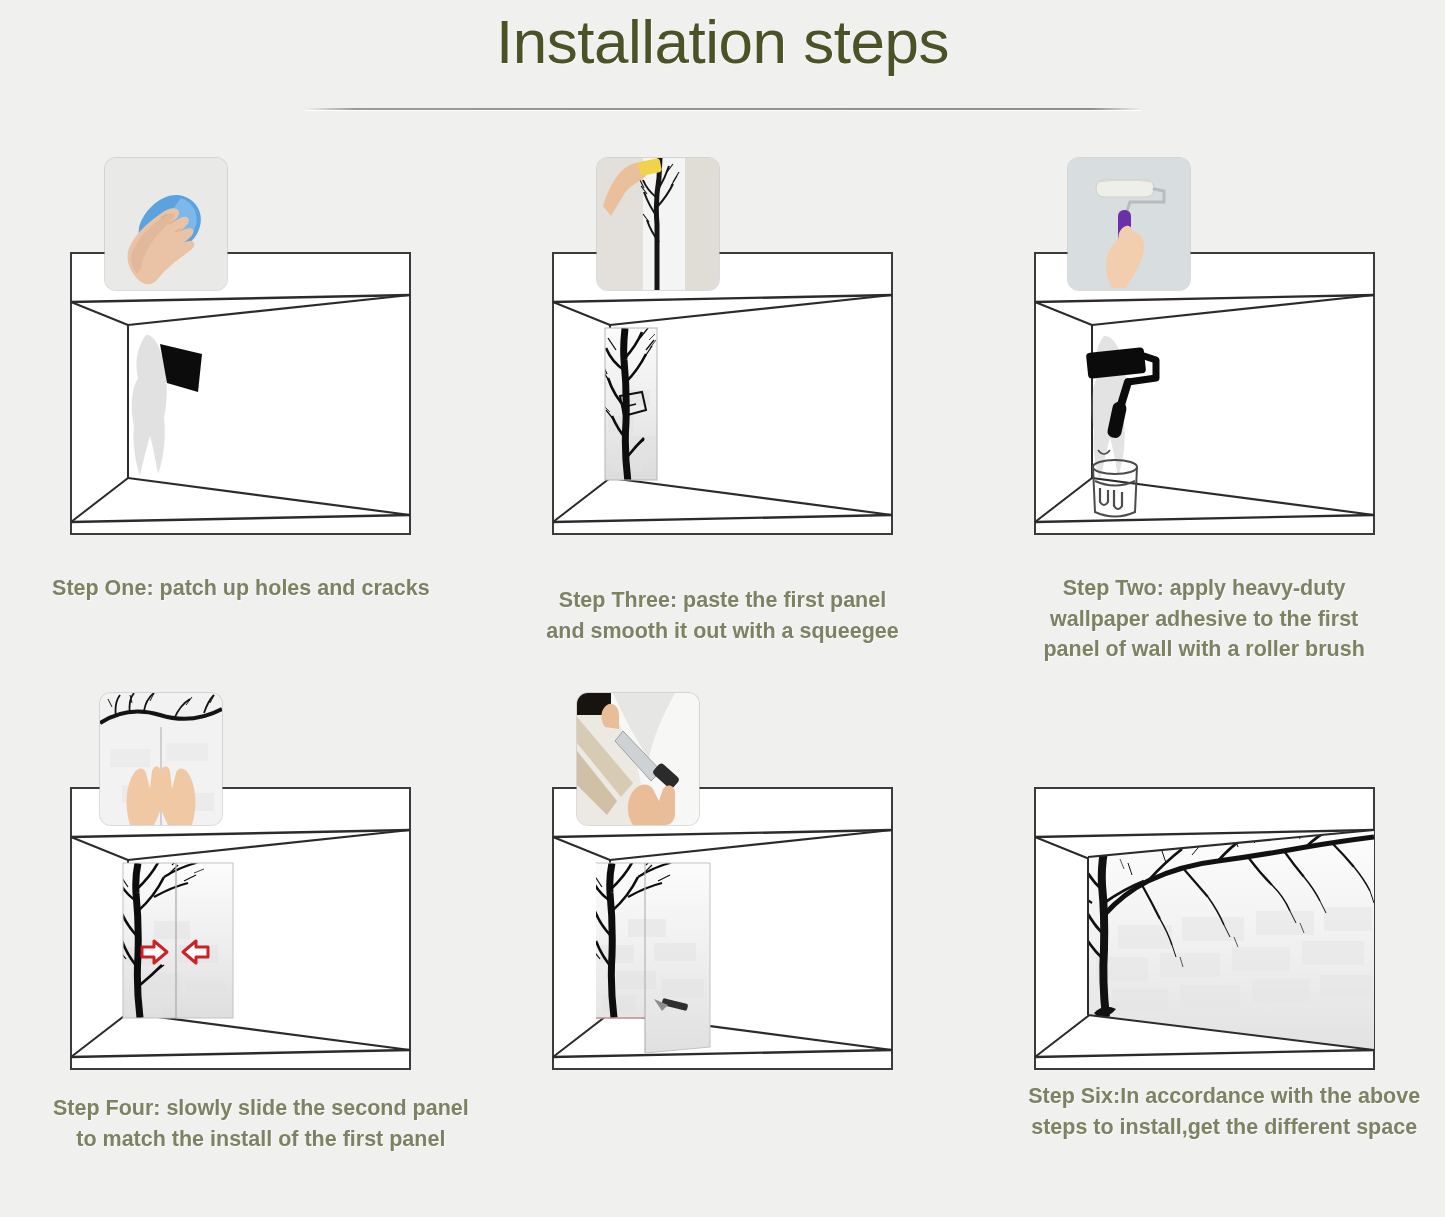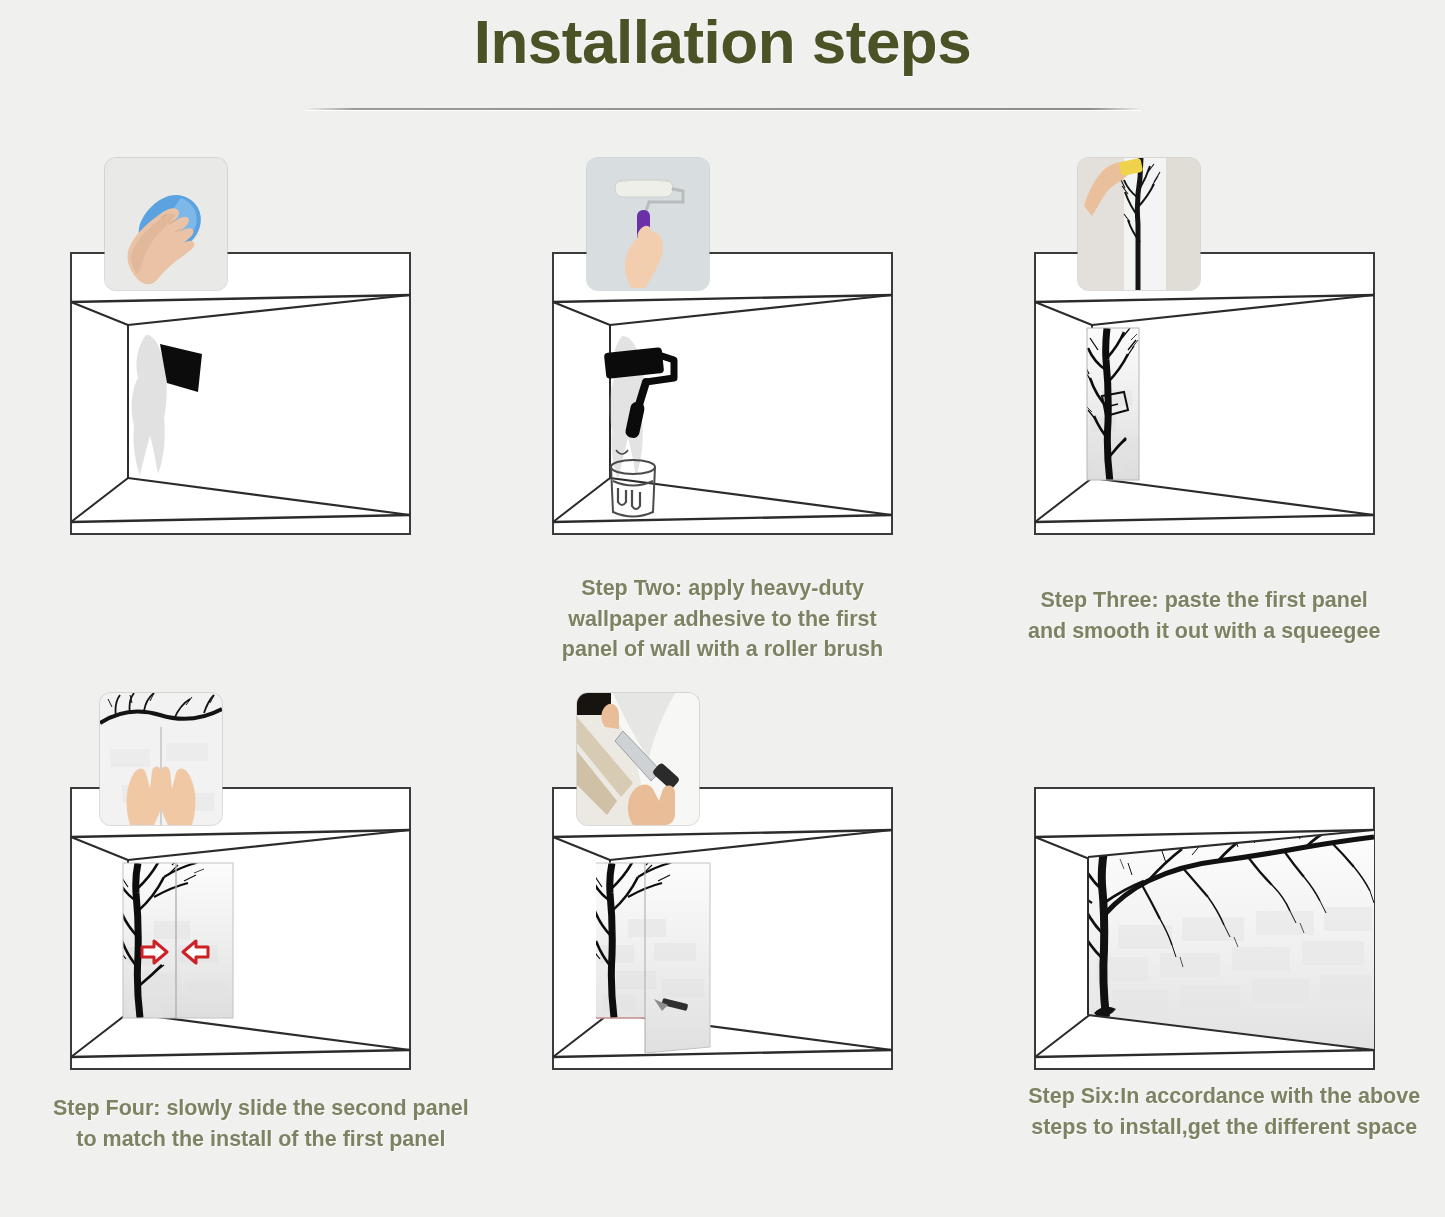--- a/index.html
+++ b/index.html
@@ -6,21 +6,21 @@
   body{
     width:1445px;height:1217px;
     background:#f0f0ee;
     font-family:"Liberation Sans", sans-serif;
     overflow:hidden;
     position:relative;
   }
   
   #header{width:100%;padding-top:8px;text-align:center;}
   #page-title{
-    font-size:62px;font-weight:bold;color:#4a5226;
+    font-size:62px;font-weight:normal;color:#4a5226;
     letter-spacing:-0.5px;line-height:1.1;
     text-shadow:1px 1px 0 rgba(255,255,255,.7);
   }
   #title-divider{
     width:836px;height:2px;margin:32px auto 0 auto;
     background:linear-gradient(to right,rgba(160,160,160,0),#9a9a9a 6%,#8d8d8d 94%,rgba(160,160,160,0));
     border-bottom:1px solid #ffffff;
   }
   
   #grid{
@@ -86,67 +86,21 @@
           <g opacity=".30">
             <path d="M78 85 C70 95 66 112 70 128 C63 140 62 160 66 176 C64 196 68 214 72 226 C74 216 78 200 82 186 C86 200 88 214 90 224 C96 208 98 186 96 168 C100 150 100 124 94 106 C90 92 84 84 78 85Z" fill="#9b9b9b"></path>
           </g>
           <g>
             <path d="M92 94 L134 104 L130 142 L99 133 Z" fill="#0c0c0c"></path>
           </g>
         </svg>
       </div>
     </div>
     <div class="caption cap-r1">
-    </div>
-  </div>
-
-  <div class="step">
-    <div class="step-visual">
-      <div class="inset" style="left:105px;">
-        <svg width="122" height="132" viewBox="0 0 122 132">
-          <rect width="122" height="132" fill="#d8dde0"></rect>
-          <rect x="28" y="22" width="58" height="17" rx="8" fill="#efefe9" stroke="#cfcfc8" stroke-width="1"></rect>
-          <path d="M30 24 Q58 20 84 24" stroke="#d9d9d0" stroke-width="1.2" fill="none"></path>
-          <path d="M86 31 L96 33 L96 44 L62 44" stroke="#b9bcbd" stroke-width="3" fill="none" stroke-linecap="round"></path>
-          <path d="M62 44 L58 56" stroke="#b9bcbd" stroke-width="3" fill="none" stroke-linecap="round"></path>
-          <rect x="50" y="52" width="13" height="36" rx="6" fill="#6b2fa8"></rect>
-          <path d="M44 130 C36 116 36 100 44 88 C50 78 60 72 68 74 C76 77 78 88 74 100 C70 112 62 122 58 130Z" fill="#f2cdae"></path>
-          <path d="M52 86 C48 78 52 70 58 68 C62 67 65 70 64 75 C63 80 58 84 54 88Z" fill="#f2cdae"></path>
-        </svg>
-      </div>
-      <div class="room-wrap">
-        <svg class="room-svg" width="345" height="290" viewBox="0 0 345 290">
-          <rect x="3" y="3" width="339" height="281" fill="#ffffff" stroke="#3b3b3b" stroke-width="2"></rect>
-          <path d="M3 52 L60 75 L60 228 L3 272" fill="none" stroke="#2b2b2b" stroke-width="2"></path>
-          <path d="M3 52 L342 45" fill="none" stroke="#2b2b2b" stroke-width="2.4"></path>
-          <path d="M3 272 L342 265" fill="none" stroke="#2b2b2b" stroke-width="2.4"></path>
-          <path d="M60 75 L342 45 M60 228 L342 265" fill="none" stroke="#2b2b2b" stroke-width="2.2"></path>
-          <g opacity=".28">
-            <path d="M72 86 C64 96 60 114 64 130 C58 144 58 164 62 180 C60 200 64 218 68 230 C71 218 74 202 78 188 C82 202 84 216 86 226 C92 210 94 188 92 170 C96 152 96 126 90 108 C86 94 79 85 72 86Z" fill="#9b9b9b"></path>
-          </g>
-          <g>
-            <rect x="55" y="100" width="58" height="26" rx="4" fill="#0b0b0b" transform="rotate(-6 84 113)"></rect>
-            <path d="M112 106 L124 110 L124 128 L96 132" stroke="#0b0b0b" stroke-width="7" fill="none" stroke-linecap="round" stroke-linejoin="round"></path>
-            <path d="M96 132 L88 158" stroke="#0b0b0b" stroke-width="8" fill="none" stroke-linecap="round"></path>
-            <rect x="78" y="152" width="14" height="36" rx="6" fill="#0b0b0b" transform="rotate(12 85 170)"></rect>
-          </g>
-          <g fill="none" stroke="#4b4b4b" stroke-width="2">
-            <ellipse cx="83" cy="217" rx="22" ry="7"></ellipse>
-            <path d="M61 217 L63 262 Q83 271 103 262 L105 217"></path>
-            <path d="M63 231 Q83 240 103 231"></path>
-            <path d="M68 238 L68 252 Q72 258 76 252 L76 240 M82 240 L82 256 Q86 262 90 256 L90 242" stroke-width="2.2"></path>
-            <path d="M66 200 Q72 208 78 200" stroke-width="1.6"></path>
-          </g>
-        </svg>
-      </div>
-    </div>
-    <div class="caption cap-r1">
-      <span class="cap-line">Step Two: apply heavy-duty</span>
-      <span class="cap-line">wallpaper adhesive to the first</span>
-      <span class="cap-line">panel of wall with a roller brush</span>
+      <span class="cap-line">Step One: patch up holes and cracks</span>
     </div>
   </div>
 
   <div class="step">
     <div class="step-visual">
       <div class="inset" style="left:115px;">
         <svg width="122" height="132" viewBox="0 0 122 132">
           <rect width="122" height="132" fill="#e3e0db"></rect>
           <rect x="46" y="0" width="42" height="132" fill="#f4f4f4"></rect>
           <rect x="88" y="0" width="34" height="132" fill="#e0ddd6"></rect>
@@ -193,20 +147,67 @@
             <path d="M70 146 L92 142 L96 160 L74 166 Z" fill="none" stroke="#0d0d0d" stroke-width="2"></path>
             <path d="M78 156 L86 154" stroke="#0d0d0d" stroke-width="1.4"></path>
           </g>
           <rect x="55" y="78" width="52" height="152" fill="none" stroke="#b6b6b6" stroke-width="1"></rect>
         </svg>
       </div>
     </div>
     <div class="caption cap-r1" style="top:435px;">
       <span class="cap-line">Step Three: paste the first panel</span>
       <span class="cap-line">and smooth it out with a squeegee</span>
+    </div>
+  </div>
+
+  <div class="step">
+    <div class="step-visual">
+      <div class="inset" style="left:105px;">
+        <svg width="122" height="132" viewBox="0 0 122 132">
+          <rect width="122" height="132" fill="#d8dde0"></rect>
+          <rect x="28" y="22" width="58" height="17" rx="8" fill="#efefe9" stroke="#cfcfc8" stroke-width="1"></rect>
+          <path d="M30 24 Q58 20 84 24" stroke="#d9d9d0" stroke-width="1.2" fill="none"></path>
+          <path d="M86 31 L96 33 L96 44 L62 44" stroke="#b9bcbd" stroke-width="3" fill="none" stroke-linecap="round"></path>
+          <path d="M62 44 L58 56" stroke="#b9bcbd" stroke-width="3" fill="none" stroke-linecap="round"></path>
+          <rect x="50" y="52" width="13" height="36" rx="6" fill="#6b2fa8"></rect>
+          <path d="M44 130 C36 116 36 100 44 88 C50 78 60 72 68 74 C76 77 78 88 74 100 C70 112 62 122 58 130Z" fill="#f2cdae"></path>
+          <path d="M52 86 C48 78 52 70 58 68 C62 67 65 70 64 75 C63 80 58 84 54 88Z" fill="#f2cdae"></path>
+        </svg>
+      </div>
+      <div class="room-wrap">
+        <svg class="room-svg" width="345" height="290" viewBox="0 0 345 290">
+          <rect x="3" y="3" width="339" height="281" fill="#ffffff" stroke="#3b3b3b" stroke-width="2"></rect>
+          <path d="M3 52 L60 75 L60 228 L3 272" fill="none" stroke="#2b2b2b" stroke-width="2"></path>
+          <path d="M3 52 L342 45" fill="none" stroke="#2b2b2b" stroke-width="2.4"></path>
+          <path d="M3 272 L342 265" fill="none" stroke="#2b2b2b" stroke-width="2.4"></path>
+          <path d="M60 75 L342 45 M60 228 L342 265" fill="none" stroke="#2b2b2b" stroke-width="2.2"></path>
+          <g opacity=".28">
+            <path d="M72 86 C64 96 60 114 64 130 C58 144 58 164 62 180 C60 200 64 218 68 230 C71 218 74 202 78 188 C82 202 84 216 86 226 C92 210 94 188 92 170 C96 152 96 126 90 108 C86 94 79 85 72 86Z" fill="#9b9b9b"></path>
+          </g>
+          <g>
+            <rect x="55" y="100" width="58" height="26" rx="4" fill="#0b0b0b" transform="rotate(-6 84 113)"></rect>
+            <path d="M112 106 L124 110 L124 128 L96 132" stroke="#0b0b0b" stroke-width="7" fill="none" stroke-linecap="round" stroke-linejoin="round"></path>
+            <path d="M96 132 L88 158" stroke="#0b0b0b" stroke-width="8" fill="none" stroke-linecap="round"></path>
+            <rect x="78" y="152" width="14" height="36" rx="6" fill="#0b0b0b" transform="rotate(12 85 170)"></rect>
+          </g>
+          <g fill="none" stroke="#4b4b4b" stroke-width="2">
+            <ellipse cx="83" cy="217" rx="22" ry="7"></ellipse>
+            <path d="M61 217 L63 262 Q83 271 103 262 L105 217"></path>
+            <path d="M63 231 Q83 240 103 231"></path>
+            <path d="M68 238 L68 252 Q72 258 76 252 L76 240 M82 240 L82 256 Q86 262 90 256 L90 242" stroke-width="2.2"></path>
+            <path d="M66 200 Q72 208 78 200" stroke-width="1.6"></path>
+          </g>
+        </svg>
+      </div>
+    </div>
+    <div class="caption cap-r1">
+      <span class="cap-line">Step Two: apply heavy-duty</span>
+      <span class="cap-line">wallpaper adhesive to the first</span>
+      <span class="cap-line">panel of wall with a roller brush</span>
     </div>
   </div>
 
   <div class="step">
     <div class="step-visual">
       <div class="inset" style="left:100px;">
         <svg width="122" height="132" viewBox="0 0 122 132">
           <rect width="122" height="132" fill="#f2f2f2"></rect>
           <g opacity=".45" fill="#e4e4e4">
             <rect x="10" y="56" width="40" height="18"></rect>

